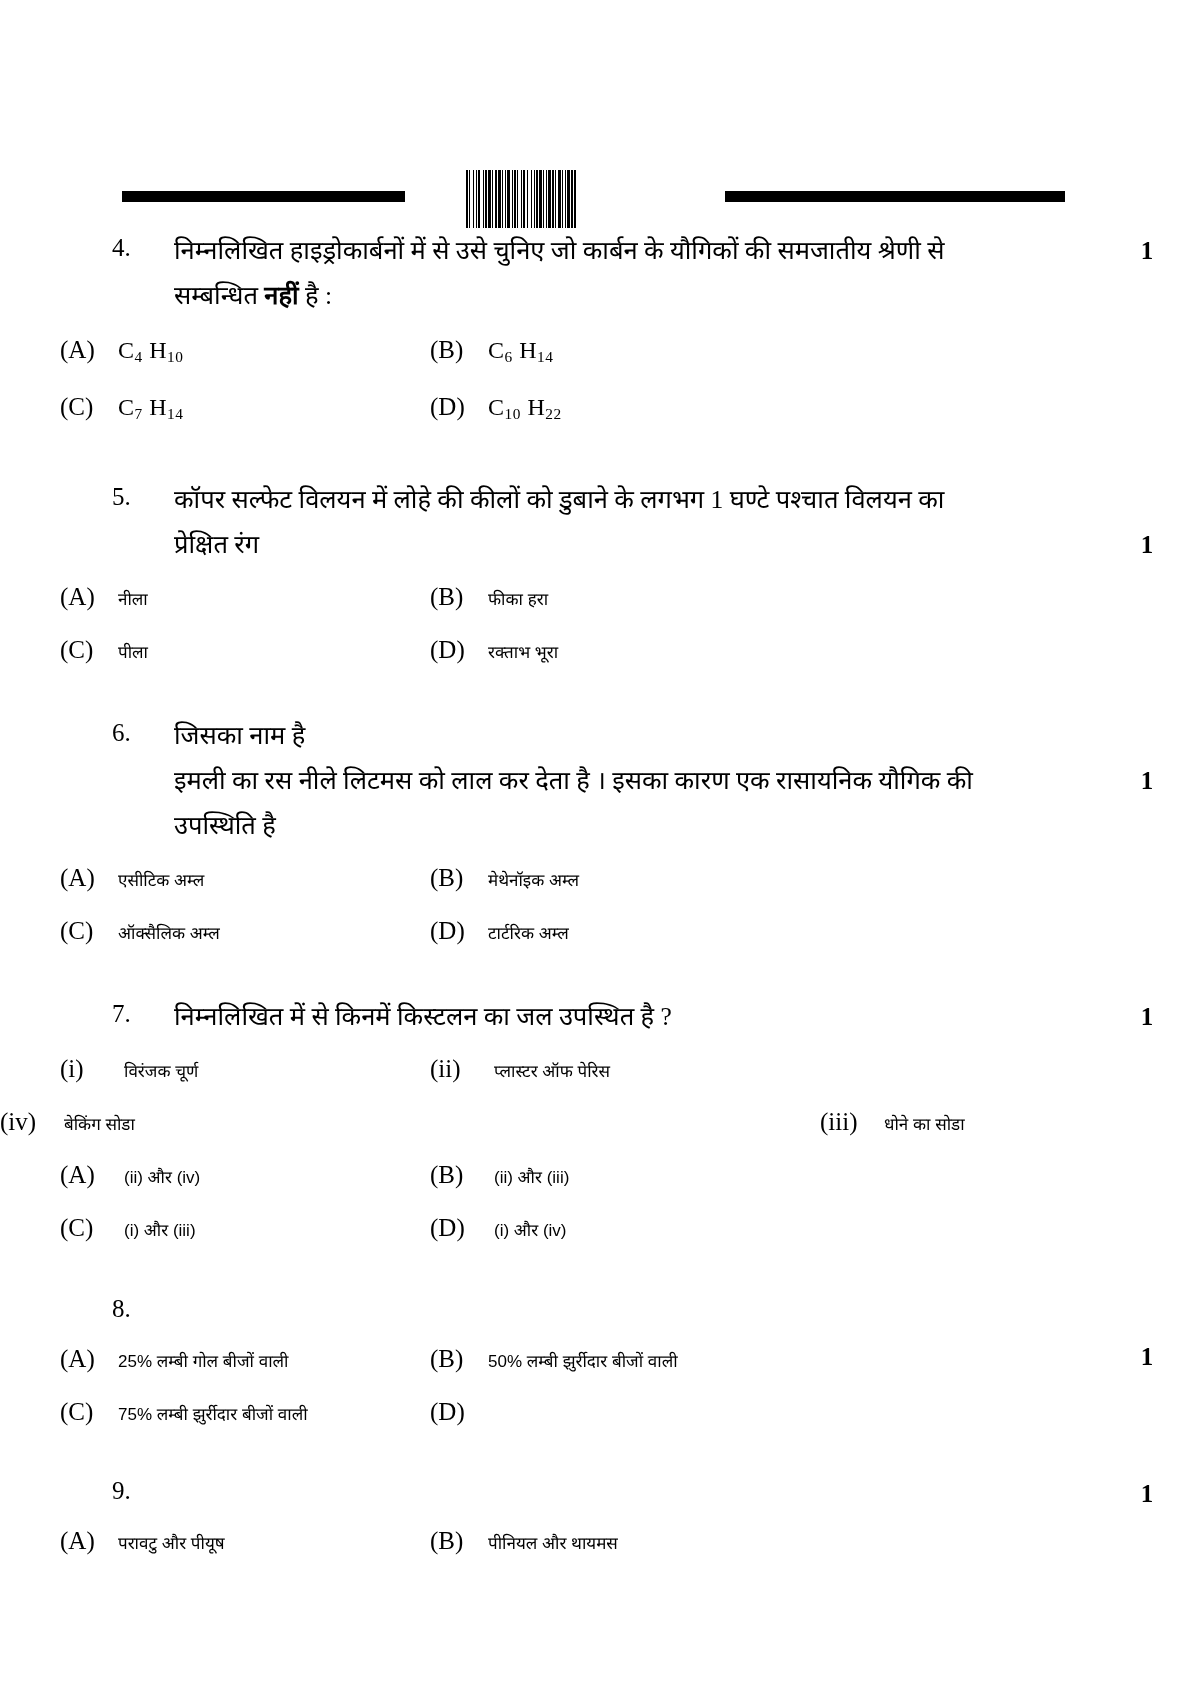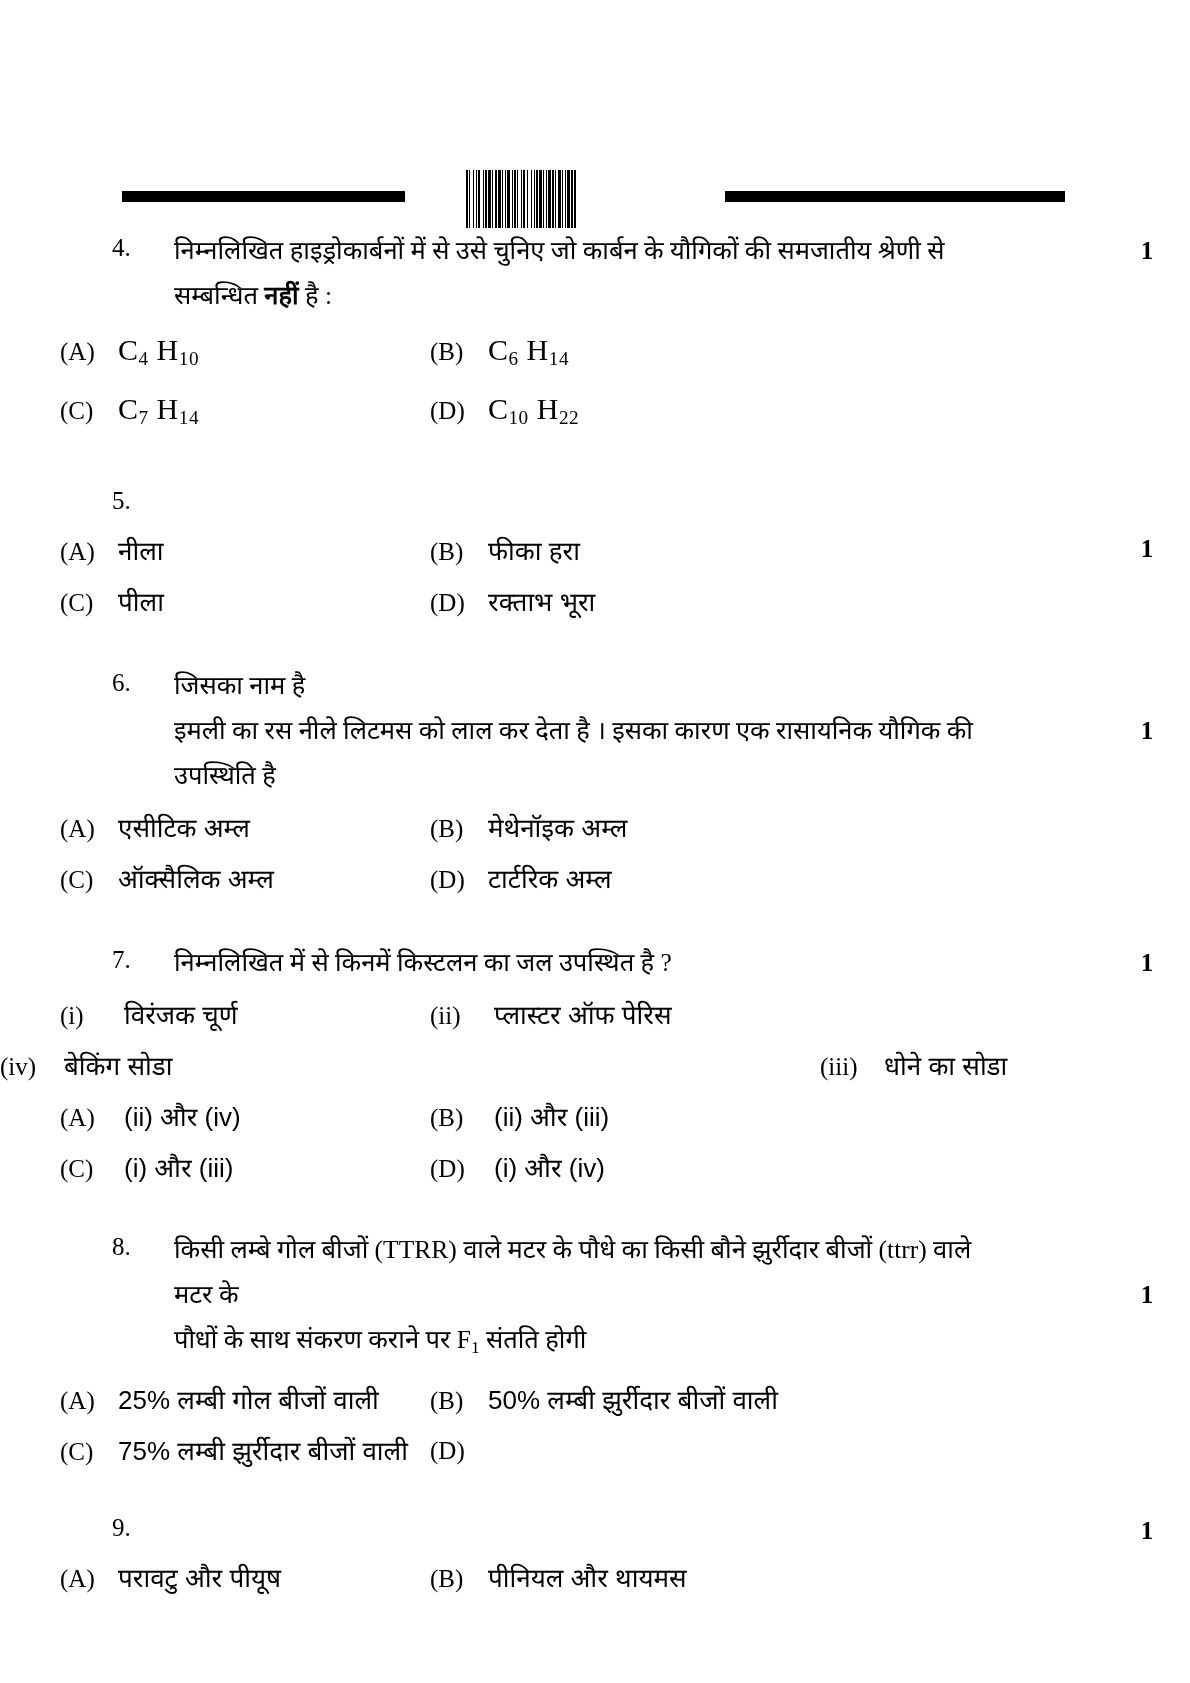--- a/index.html
+++ b/index.html
@@ -118,27 +118,27 @@
   .opt.col-a { width: 370px; flex: 0 0 370px; margin-left: 60px; }
   .opt.col-b { flex: 1 1 auto; }
   .opt-lbl {
     width: 58px;
     flex: 0 0 58px;
     font-family: "Liberation Serif", serif;
   }
   .opt-lbl.wide { width: 64px; flex: 0 0 64px; }
   .opt-val { white-space: nowrap; }
 
-  .hin { font-family: "Liberation Sans", "DejaVu Sans", sans-serif; font-size: 26px; }
+  .hin { font-family: "Liberation Sans", "DejaVu Sans", sans-serif; font-size: 17px; }
 
   sub { font-size: 0.68em; vertical-align: -0.28em; }
 
   .bold { font-weight: bold; }
 
-  .formula { font-family: "Liberation Serif", serif; font-size: 30px; letter-spacing: 0.5px; }
+  .formula { font-family: "Liberation Serif", serif; font-size: 24px; letter-spacing: 0.5px; }
   .formula sub { font-size: 0.64em; }
 
   
   .footer {
     position: absolute;
     left: 0;
     top: 1455px;
     width: 1190px;
     height: 120px;
   }
@@ -286,20 +286,21 @@
             <span class="opt-val formula">C<sub>10</sub>&nbsp;H<sub>22</sub></span>
           </div>
         </div>
       </div>
     </div>
 
     <div class="q" style="margin-top:42px;">
       <div class="q-head">
         <div class="q-num">5.</div>
         <div class="q-body">
+          <div class="q-text two-line">कॉपर सल्फेट विलयन में लोहे की कीलों को डुबाने के लगभग 1 घण्टे पश्चात विलयन का प्रेक्षित रंग</div>
         </div>
         <div class="marks" style="top:45px;">1</div>
       </div>
       <div class="opts">
         <div class="opt-row">
           <div class="opt col-a">
             <span class="opt-lbl">(A)</span>
             <span class="opt-val hin">नीला</span>
           </div>
           <div class="opt col-b">
@@ -403,24 +404,20 @@
             <span class="opt-lbl wide">(D)</span>
             <span class="opt-val hin">(i) और (iv)</span>
           </div>
         </div>
       </div>
     </div>
 
     <div class="q" style="margin-top:38px;">
       <div class="q-head">
         <div class="q-num">8.</div>
-        <div class="q-body">
-          <div class="q-text two-line">किसी लम्बे गोल बीजों (TTRR) वाले मटर के पौधे का किसी बौने झुर्रीदार बीजों (ttrr) वाले मटर के</div>
-          <div class="q-text"><span>पौधों के साथ संकरण कराने पर F</span><sub>1</sub><span> संतति होगी</span></div>
-        </div>
         <div class="marks" style="top:45px;">1</div>
       </div>
       <div class="opts">
         <div class="opt-row">
           <div class="opt col-a">
             <span class="opt-lbl">(A)</span>
             <span class="opt-val hin">25% लम्बी गोल बीजों वाली</span>
           </div>
           <div class="opt col-b">
             <span class="opt-lbl">(B)</span>

